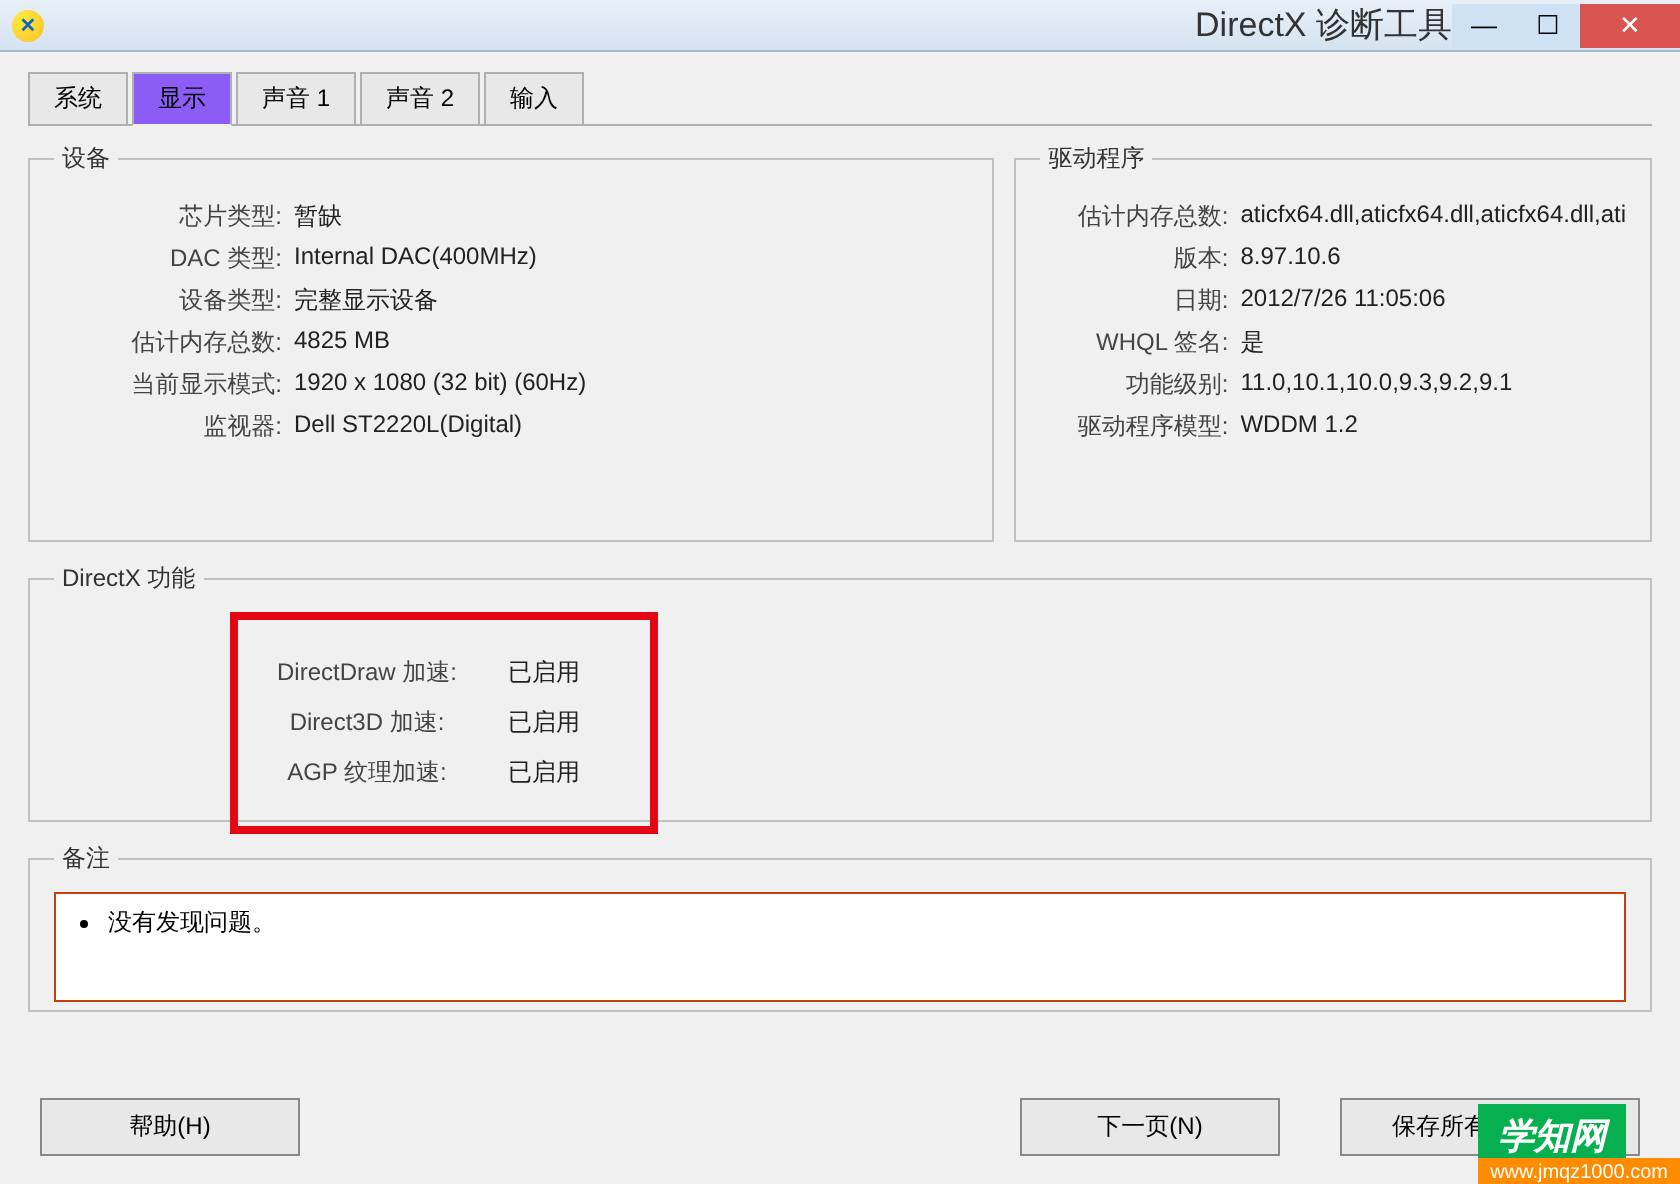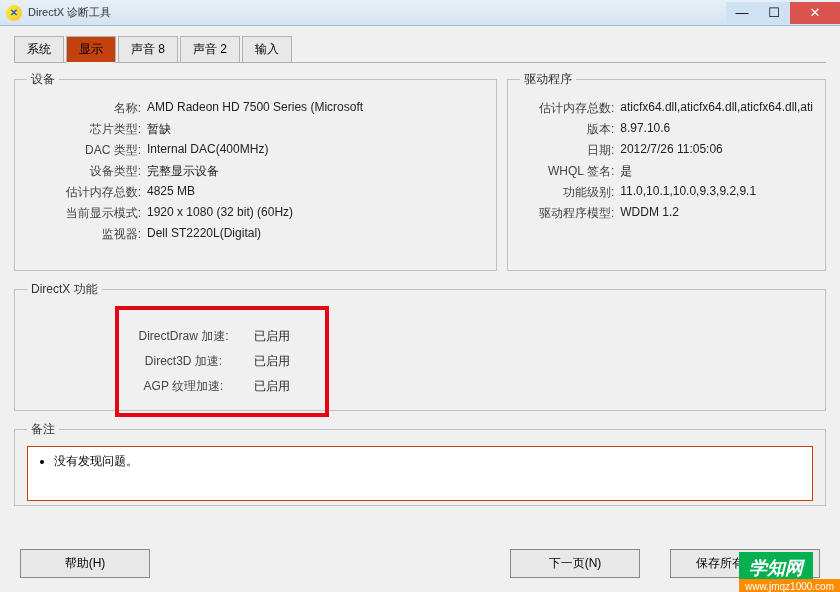--- a/index.html
+++ b/index.html
@@ -1,28 +1,28 @@
 <!DOCTYPE html>
 <html><head>
 <meta charset="utf-8">
 <style>
 * { box-sizing: border-box; margin: 0; padding: 0; }
 body { font-family: "Microsoft YaHei", "SimSun", sans-serif; font-size: 12px; background: #fff; width: 840px; height: 592px; overflow: hidden; position: relative; }
 .titlebar { background: linear-gradient(to bottom, #e8f0f7, #d4e3f1); height: 26px; display: flex; align-items: center; border-bottom: 1px solid #a0b8d0; }
 .titlebar-icon { width: 16px; height: 16px; margin: 0 6px; border-radius: 50%; background: radial-gradient(circle at 30% 30%, #ffeb3b, #fbc02d); display: flex; align-items: center; justify-content: center; font-size: 10px; color: #1565c0; font-weight: bold; }
-.titlebar-title { flex: 1; text-align: left; font-size: 11px; color: #333; }
+.titlebar-title { flex: 1; text-align: right; font-size: 17px; color: #333; }
 .titlebar-buttons { display: flex; }
 .tbtn { width: 32px; height: 22px; display: flex; align-items: center; justify-content: center; font-size: 13px; cursor: pointer; }
 .tbtn.min { background: #cfe2f3; }
 .tbtn.max { background: #cfe2f3; }
 .tbtn.close { background: #d9534f; color: #fff; width: 50px; }
 .content { padding: 10px 14px 0 14px; background: #f0f0f0; height: 566px; }
 .tabs { display: flex; border-bottom: 1px solid #b0b0b0; margin-bottom: 0; }
 .tab { padding: 4px 12px; border: 1px solid #b0b0b0; border-bottom: none; background: #e8e8e8; margin-right: 2px; cursor: pointer; font-size: 12px; }
-.tab.active { background: #c2410c; border-bottom: 1px solid #f0f0f0; margin-bottom: -1px; }
+.tab.active { background: #8b5cf6; border-bottom: 1px solid #f0f0f0; margin-bottom: -1px; }
 .panels { display: flex; gap: 10px; margin-top: 8px; }
 fieldset { border: 1px solid #c0c0c0; padding: 8px 12px 12px 12px; }
 legend { padding: 0 4px; font-size: 12px; color: #333; }
 .device-panel { flex: 1; height: 200px; }
 .driver-panel { width: 310px; height: 200px; }
 .row { display: flex; margin: 4px 0; }
 .label { text-align: right; color: #444; padding-right: 6px; }
 .device-panel .label { width: 120px; }
 .driver-panel .label { width: 100px; }
 .value { color: #222; flex: 1; white-space: nowrap; overflow: hidden; }
@@ -49,32 +49,28 @@
     <div class="tbtn min">—</div>
     <div class="tbtn max">☐</div>
     <div class="tbtn close">✕</div>
   </div>
 </div>
 
 <div class="content">
   <div class="tabs">
     <div class="tab">系统</div>
     <div class="tab active">显示</div>
-    <div class="tab">声音 8</div>
+    <div class="tab">声音 1</div>
     <div class="tab">声音 2</div>
     <div class="tab">输入</div>
   </div>
 
   <div class="panels">
     <fieldset class="device-panel">
       <legend>设备</legend>
-      <div class="row">
-          <span class="label">名称:</span>
-          <span class="value">AMD Radeon HD 7500 Series (Microsoft</span>
-        </div>
       <div class="row">
           <span class="label">芯片类型:</span>
           <span class="value">暂缺</span>
         </div>
       <div class="row">
           <span class="label">DAC 类型:</span>
           <span class="value">Internal DAC(400MHz)</span>
         </div>
       <div class="row">
           <span class="label">设备类型:</span>

